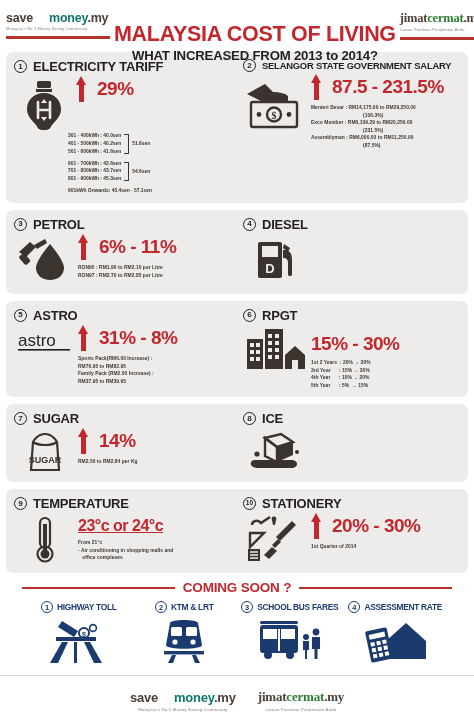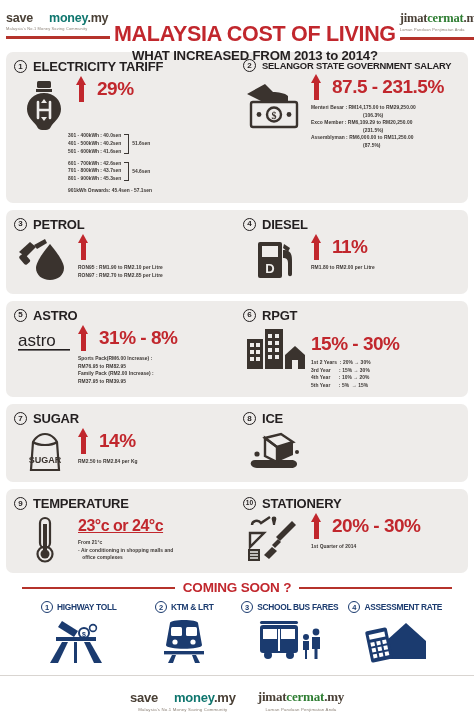--- a/index.html
+++ b/index.html
@@ -229,20 +229,21 @@
             <svg class="ico" width="58" height="46" viewBox="0 0 58 46">
               <path d="M3 16 L14 6 L20 11 L10 21 Z" fill="#3a332e"></path>
               <path d="M18 9 L29 3 L31 7 L21 13 Z" fill="#3a332e"></path>
               <rect x="5" y="18" width="7" height="11" rx="2" transform="rotate(-40 8 23)" fill="#3a332e"></rect>
               <path d="M34 8 C34 8 48 24 48 32 C48 39 42 44 34 44 C26 44 20 39 20 32 C20 24 34 8 34 8 Z" fill="#3a332e"></path>
             </svg>
           </div>
           <div class="stat-wrap">
             <div class="stat-line">
               <div class="arrow"></div>
+              <div class="pct">6% - 11%</div>
             </div>
             <div class="detail">
               <div>RON95 :  RM1.90 to RM2.10 per Litre</div>
               <div>RON97 :  RM2.70 to RM2.85 per Litre</div>
             </div>
           </div>
         </div>
       </div>
 
       <div class="col right">
@@ -252,29 +253,20 @@
         </div>
         <div class="body-row">
           <div class="icon-wrap" style="width:66px;padding-top:2px">
             <svg class="ico" width="44" height="46" viewBox="0 0 44 46">
               <rect x="4" y="6" width="24" height="36" rx="2" fill="#3a332e"></rect>
               <rect x="8" y="10" width="16" height="11" fill="#eeecea"></rect>
               <text x="16" y="37" font-size="13" font-weight="bold" font-family="Liberation Sans, sans-serif" fill="#eeecea" text-anchor="middle">D</text>
               <path d="M29 14 C38 14 38 20 38 26 L38 38 C38 41 34 41 34 38 L34 27 C34 23 32 22 29 22 Z" fill="#3a332e"></path>
               <path d="M30 8 L36 12 L34 16 L29 12 Z" fill="#3a332e"></path>
             </svg>
-          </div>
-          <div class="stat-wrap">
-            <div class="stat-line">
-              <div class="arrow"></div>
-              <div class="pct">11%</div>
-            </div>
-            <div class="detail">
-              <div>RM1.80 to RM2.00 per Litre</div>
-            </div>
           </div>
         </div>
       </div>
     </div>
 
     <div class="panel" style="min-height:92px">
       <div class="col">
         <div class="sec-head">
           <div class="num">5</div>
           <div class="sec-title">ASTRO</div>

